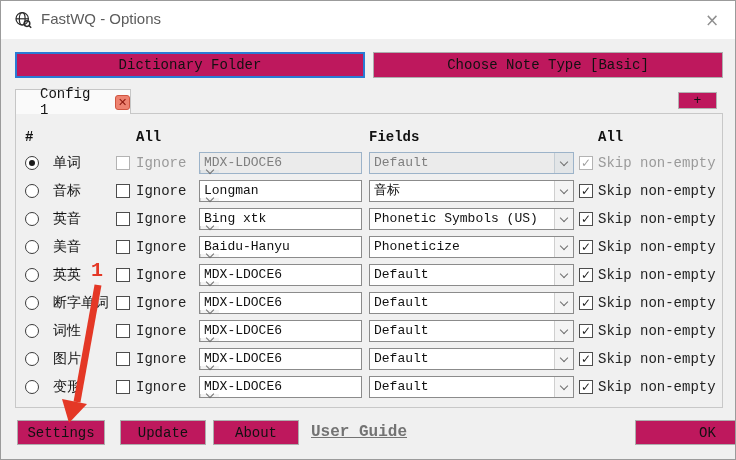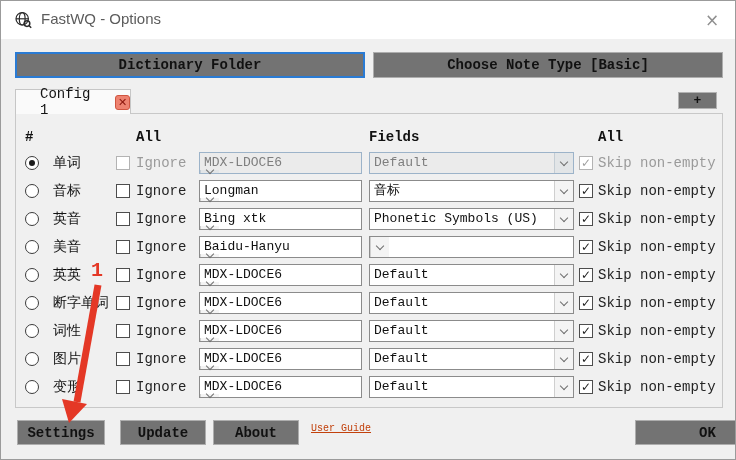--- a/index.html
+++ b/index.html
@@ -15,24 +15,23 @@
   .title-text{
     position:absolute;left:40px;top:9px;font-family:"Liberation Sans","DejaVu Sans",sans-serif;
     font-size:15px;color:#5c5c5c;white-space:nowrap;
   }
   .close-x{
     position:absolute;right:8px;top:4px;width:30px;height:30px;text-align:center;line-height:30px;
     color:#8f8f8f;font-size:17px;font-family:"DejaVu Sans",sans-serif;cursor:default;
   }
   
   .btn{
-    position:absolute;background:#737373;border:1px solid #adadad;color:#111;
+    position:absolute;background:#be185d;border:1px solid #adadad;color:#111;
     font-size:14px;text-align:center;display:flex;align-items:center;justify-content:center;
     font-family:inherit;
-    font-weight:bold;
   }
   .btn-dict{left:14px;top:51px;width:350px;height:26px;border:2px solid #2a7bd4;}
   .btn-note{left:372px;top:51px;width:350px;height:26px;}
   
   .tab{
     position:absolute;left:14px;top:88px;width:116px;height:25px;background:#fafafa;
     border:1px solid #c6c6c6;border-bottom:none;display:flex;align-items:center;
     padding-left:24px;font-size:14px;color:#141414;z-index:3;
   }
   .tab-close{
@@ -73,21 +72,21 @@
   .row.disabled .combo{border-color:#9cb3c9;background:#ebebeb;}
   .row.disabled .combo .val{color:#7e7e7e;}
   .row.disabled .combo .arrowbox{background:#e2e5e7;border-left-color:#c4cdd4;}
   
   .fbtn{height:25px;top:419px;font-size:14px;}
   .btn-settings{left:16px;width:88px;}
   .btn-update{left:119px;width:86px;}
   .btn-about{left:212px;width:86px;}
   .btn-ok{left:634px;width:105px;padding-left:40px;}
   .link{
-    position:absolute;left:310px;top:422px;font-size:10px;font-weight:normal;color:#c2410c;
+    position:absolute;left:310px;top:422px;font-size:16px;font-weight:bold;color:#737373;
     text-decoration:underline;white-space:nowrap;
   }
   
   .anno-overlay{position:absolute;left:0;top:0;width:736px;height:460px;z-index:9;pointer-events:none;}
   .anno-num{
     position:absolute;left:90px;top:258px;color:#e43826;font-size:20px;font-weight:bold;z-index:10;
     font-family:"Liberation Mono","DejaVu Sans Mono",monospace;pointer-events:none;
   }
 </style>
 </head>
@@ -197,20 +196,21 @@
     <span class="rlabel">美音</span>
     <span class="cb icb"></span>
     <span class="ilabel">Ignore</span>
     <div class="combo dict">
       <span class="val">Baidu-Hanyu</span>
       <span class="arrowbox">
             <i class="chev"></i>
           </span>
     </div>
     <div class="combo fld">
+      <span class="val">Phoneticize</span>
       <span class="arrowbox">
             <i class="chev"></i>
           </span>
     </div>
     <span class="cb scb checked"></span>
     <span class="slabel">Skip non-empty</span>
   </div>
       <div class="row" style="top: 260px;">
     <span class="radio"></span>
     <span class="rlabel">英英</span>

